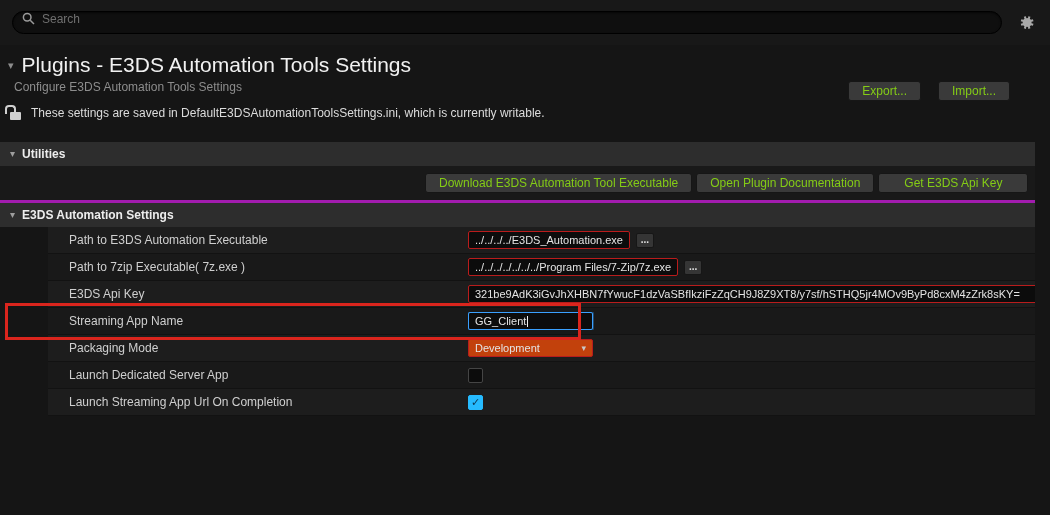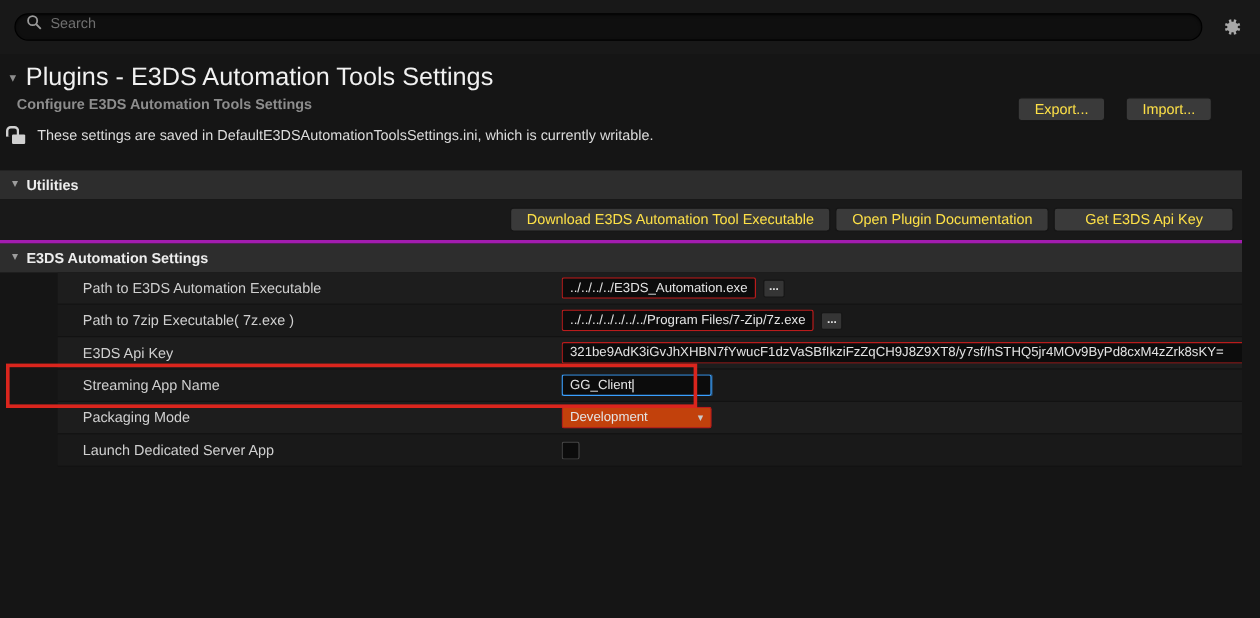--- a/index.html
+++ b/index.html
@@ -16,23 +16,23 @@
   .search-input { flex:1; background:transparent; border:0; outline:0; color:#ddd; font-size:12px; font-family:inherit; }
   .search-input::placeholder { color:#6f6f6f; }
   .gear-btn { width:24px; height:24px; display:flex; align-items:center; justify-content:center;
               background:transparent; border:0; cursor:pointer; }
 
   
   .page-header { position:relative; padding:5px 8px 0; }
   .title-row { display:flex; align-items:center; gap:8px; height:30px; }
   .tri { color:#8d8d8d; font-size:11px; line-height:1; }
   .page-title { font-size:21px; color:#f1f1f1; }
-  .page-subtitle { margin-left:6px; font-size:12px; color:#8d8d8d; height:16px;font-weight:bold; }
+  .page-subtitle { margin-left:6px; font-size:12px; color:#8d8d8d; height:16px; }
   .hdr-buttons { position:absolute; right:40px; top:36px; display:flex; gap:17px; }
-  .btn { background:#3a3a3a; border:1px solid #161616; border-radius:3px; color:#fde047; font-size:12px;
+  .btn { background:#3a3a3a; border:1px solid #161616; border-radius:3px; color:#84cc16; font-size:12px;
          padding:2px 13px; height:20px; line-height:14px; font-family:inherit; cursor:pointer; white-space:nowrap; }
 
   
   .notice { display:flex; align-items:center; gap:10px; padding:9px 10px; height:34px; }
   .notice-text { font-size:12px; color:#dcdcdc; }
   .lock { position:relative; width:11px; height:8px; background:#d0d0d0; border-radius:1px; margin-top:5px; flex:none; }
   .lock:before { content:""; position:absolute; left:-5px; top:-7px; width:7px; height:7px;
                  border:2px solid #d0d0d0; border-bottom:none; border-radius:4px 4px 0 0; }
 
   
@@ -186,19 +186,27 @@
       </div>
 
       <div class="row">
         <div class="row-label">Launch Dedicated Server App</div>
         <div class="row-value">
           <span class="checkbox"></span>
         </div>
       </div>
 
 
+      <div class="row">
+        <div class="row-label">Launch Streaming App Url On Completion</div>
+        <div class="row-value">
+          <span class="checkbox checked">
+            <span>✓</span>
+          </span>
+        </div>
+      </div>
 
     </div>
   </div>
 
   <div class="annotation"></div>
 
 </div>
 
 </body></html>

